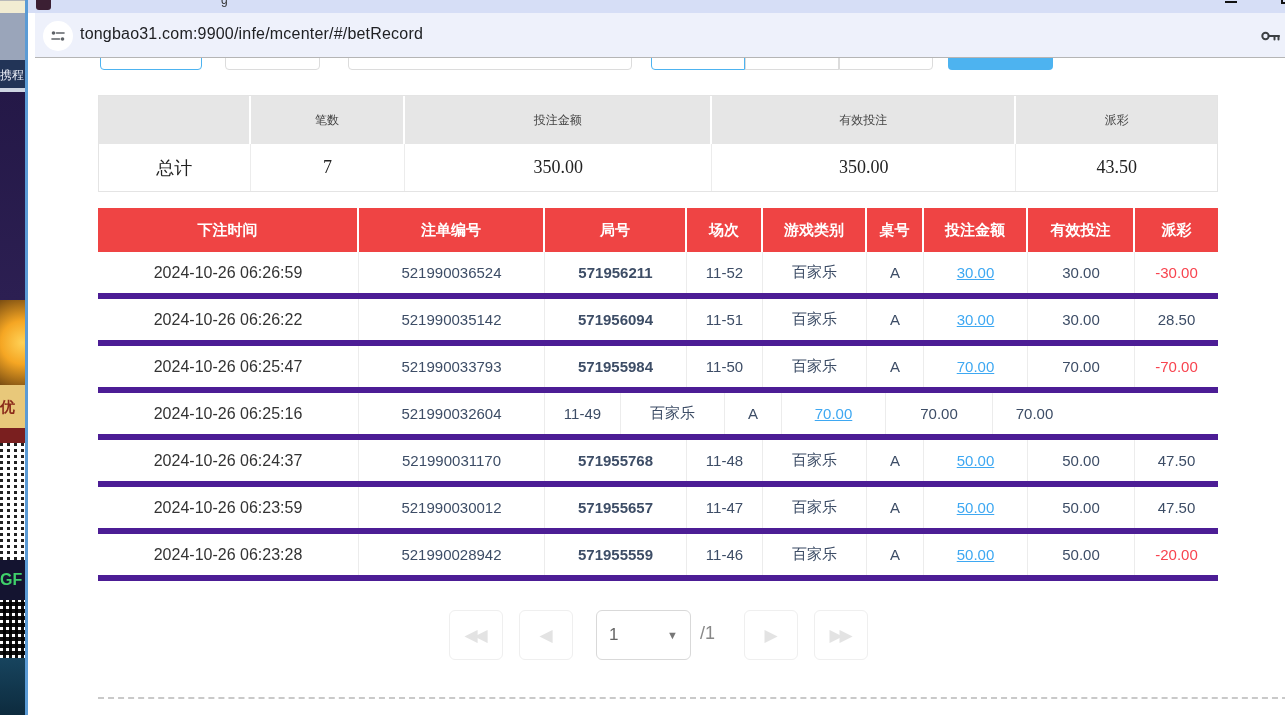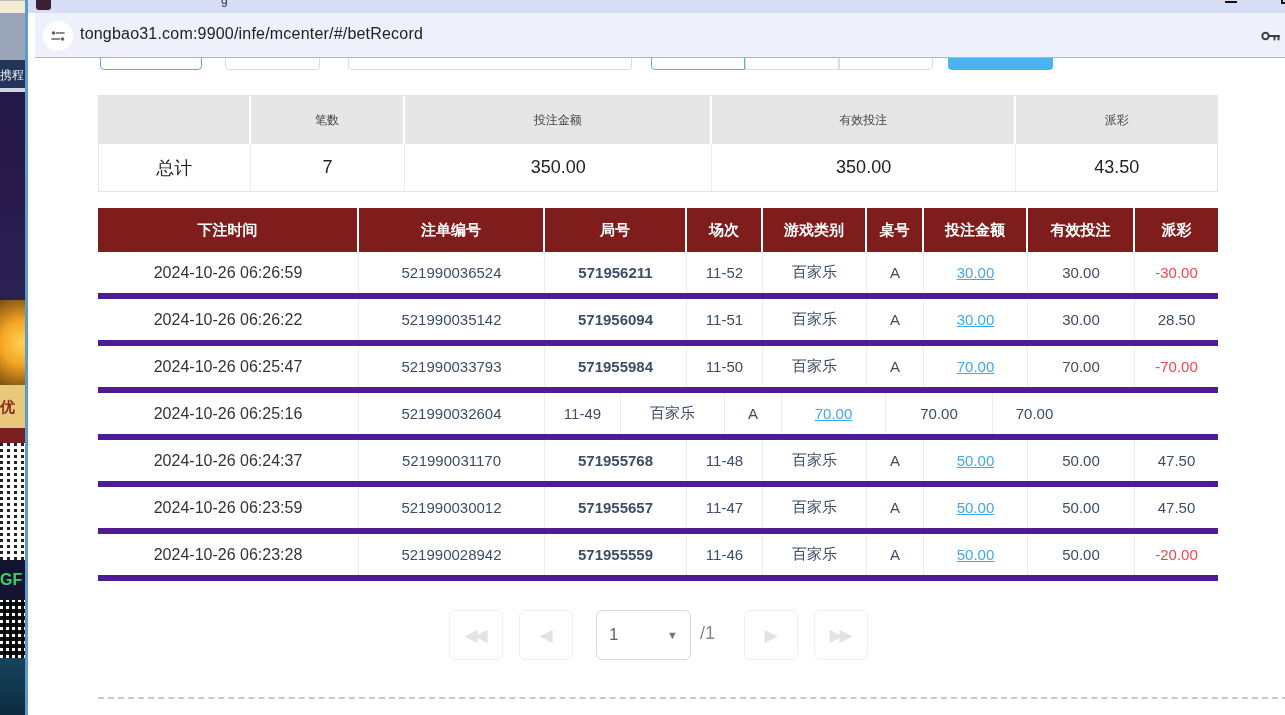--- a/index.html
+++ b/index.html
@@ -54,28 +54,28 @@
   .f-seg span { flex:1; height:36px; border:1px solid #dcdcdc; border-radius:0; background:#fff; }
   .f-seg span:first-child { border-color:#4db3f0; border-radius:4px 0 0 4px; }
   .f-seg span:last-child { border-radius:0 4px 4px 0; }
   .f-query { left:920px; width:105px; background:#4db3f0; border:none; }
 
   
   .sum-table { position:absolute; left:70px; top:37px; width:1120px; border:1px solid #e4e4e4; }
   .sum-head { display:flex; background:#e6e6e6; height:48px; }
   .sum-head .cell { border-right:2px solid #fff; color:#444; font-size:12px; display:flex; align-items:center; justify-content:center; }
   .sum-head .cell:last-child { border-right:none; }
-  .sum-body { display:flex; background:#fff; height:47px; }
+  .sum-body { display:flex; background:#fff; height:47px;font-family:Liberation Serif, serif; }
   .sum-body .cell { border-right:1px solid #ececec; color:#222; font-size:18px; display:flex; align-items:center; justify-content:center; }
   .sum-body .cell:last-child { border-right:none; }
   .s0{width:152px;} .s1{width:155px;} .s2{width:307px;} .s3{width:305px;} .s4{width:201px;}
 
   
   .main-table { position:absolute; left:70px; top:150px; width:1120px; }
-  .mt-head { display:flex; background:#7f1d1d; height:44px; }
+  .mt-head { display:flex; background:#ef4444; height:44px; }
   .mt-head .cell { border-right:2px solid #fff; color:#fff; font-size:15px; font-weight:bold;
                    display:flex; align-items:center; justify-content:center; }
   .mt-head .cell:last-child { border-right:none; }
   .mt-row { display:flex; height:47px; background:#fff; border-bottom:6px solid #4c1d95; }
   .mt-row .cell { border-right:1px solid #ececec; color:#3d4d66; font-size:15px;
                   display:flex; align-items:center; justify-content:center; }
   .mt-row .cell:first-child { color:#333; font-size:16px; }
   .mt-row .cell:last-child { border-right:none; }
   .c0{width:261px;} .c1{width:186px;} .c2{width:142px;font-weight:bold;} .c3{width:76px;} .c4{width:104px;}
   .c5{width:57px;} .c6{width:104px;} .c7{width:107px;} .c8{width:83px;}

